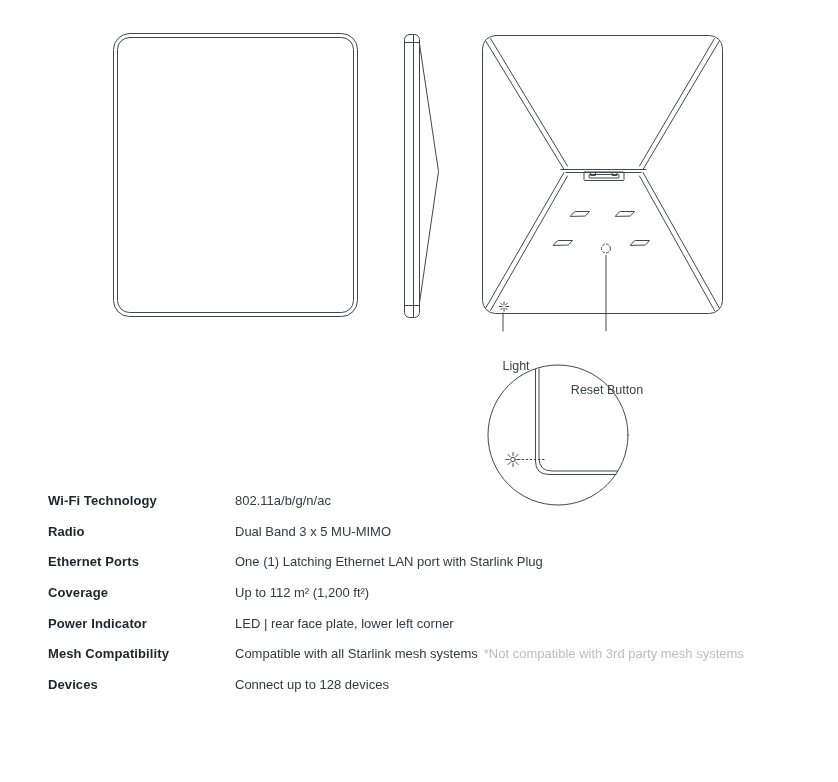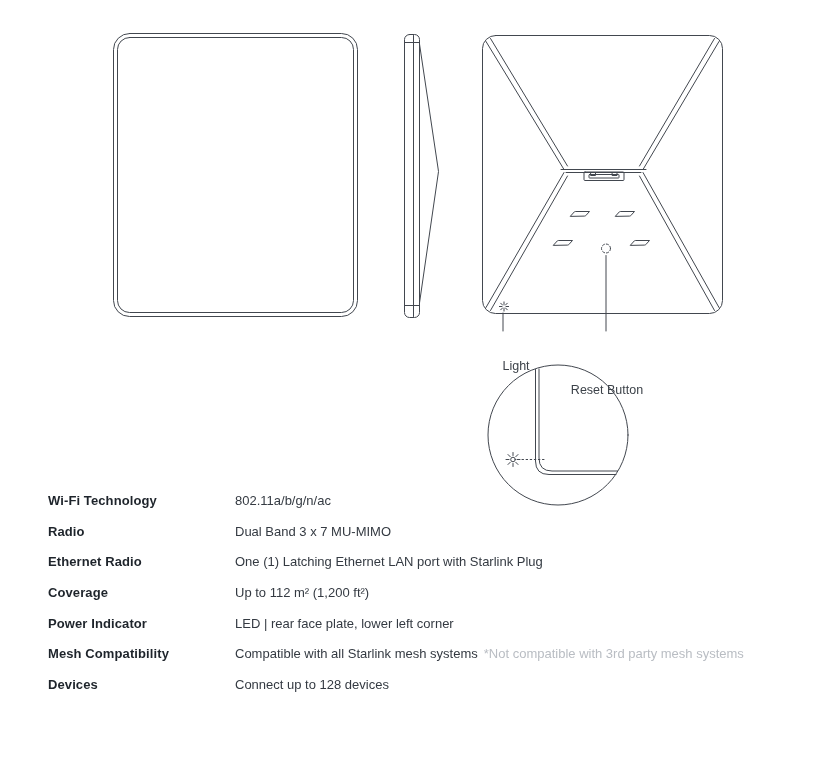--- a/index.html
+++ b/index.html
@@ -149,24 +149,24 @@
   <div class="callout callout-light">Light</div>
   <div class="callout callout-reset">Reset Button</div>
 
   <div class="specs">
     <div class="spec-row">
       <div class="spec-label">Wi-Fi Technology</div>
       <div class="spec-value"><span>802.11a/b/g/n/ac</span></div>
     </div>
     <div class="spec-row">
       <div class="spec-label">Radio</div>
-      <div class="spec-value"><span>Dual Band 3 x 7 MU-MIMO</span></div>
+      <div class="spec-value"><span>Dual Band 3 x 5 MU-MIMO</span></div>
     </div>
     <div class="spec-row">
-      <div class="spec-label">Ethernet Radio</div>
+      <div class="spec-label">Ethernet Ports</div>
       <div class="spec-value"><span>One (1) Latching Ethernet LAN port with Starlink Plug</span></div>
     </div>
     <div class="spec-row">
       <div class="spec-label">Coverage</div>
       <div class="spec-value"><span>Up to 112 m² (1,200 ft²)</span></div>
     </div>
     <div class="spec-row">
       <div class="spec-label">Power Indicator</div>
       <div class="spec-value"><span>LED | rear face plate, lower left corner</span></div>
     </div>

